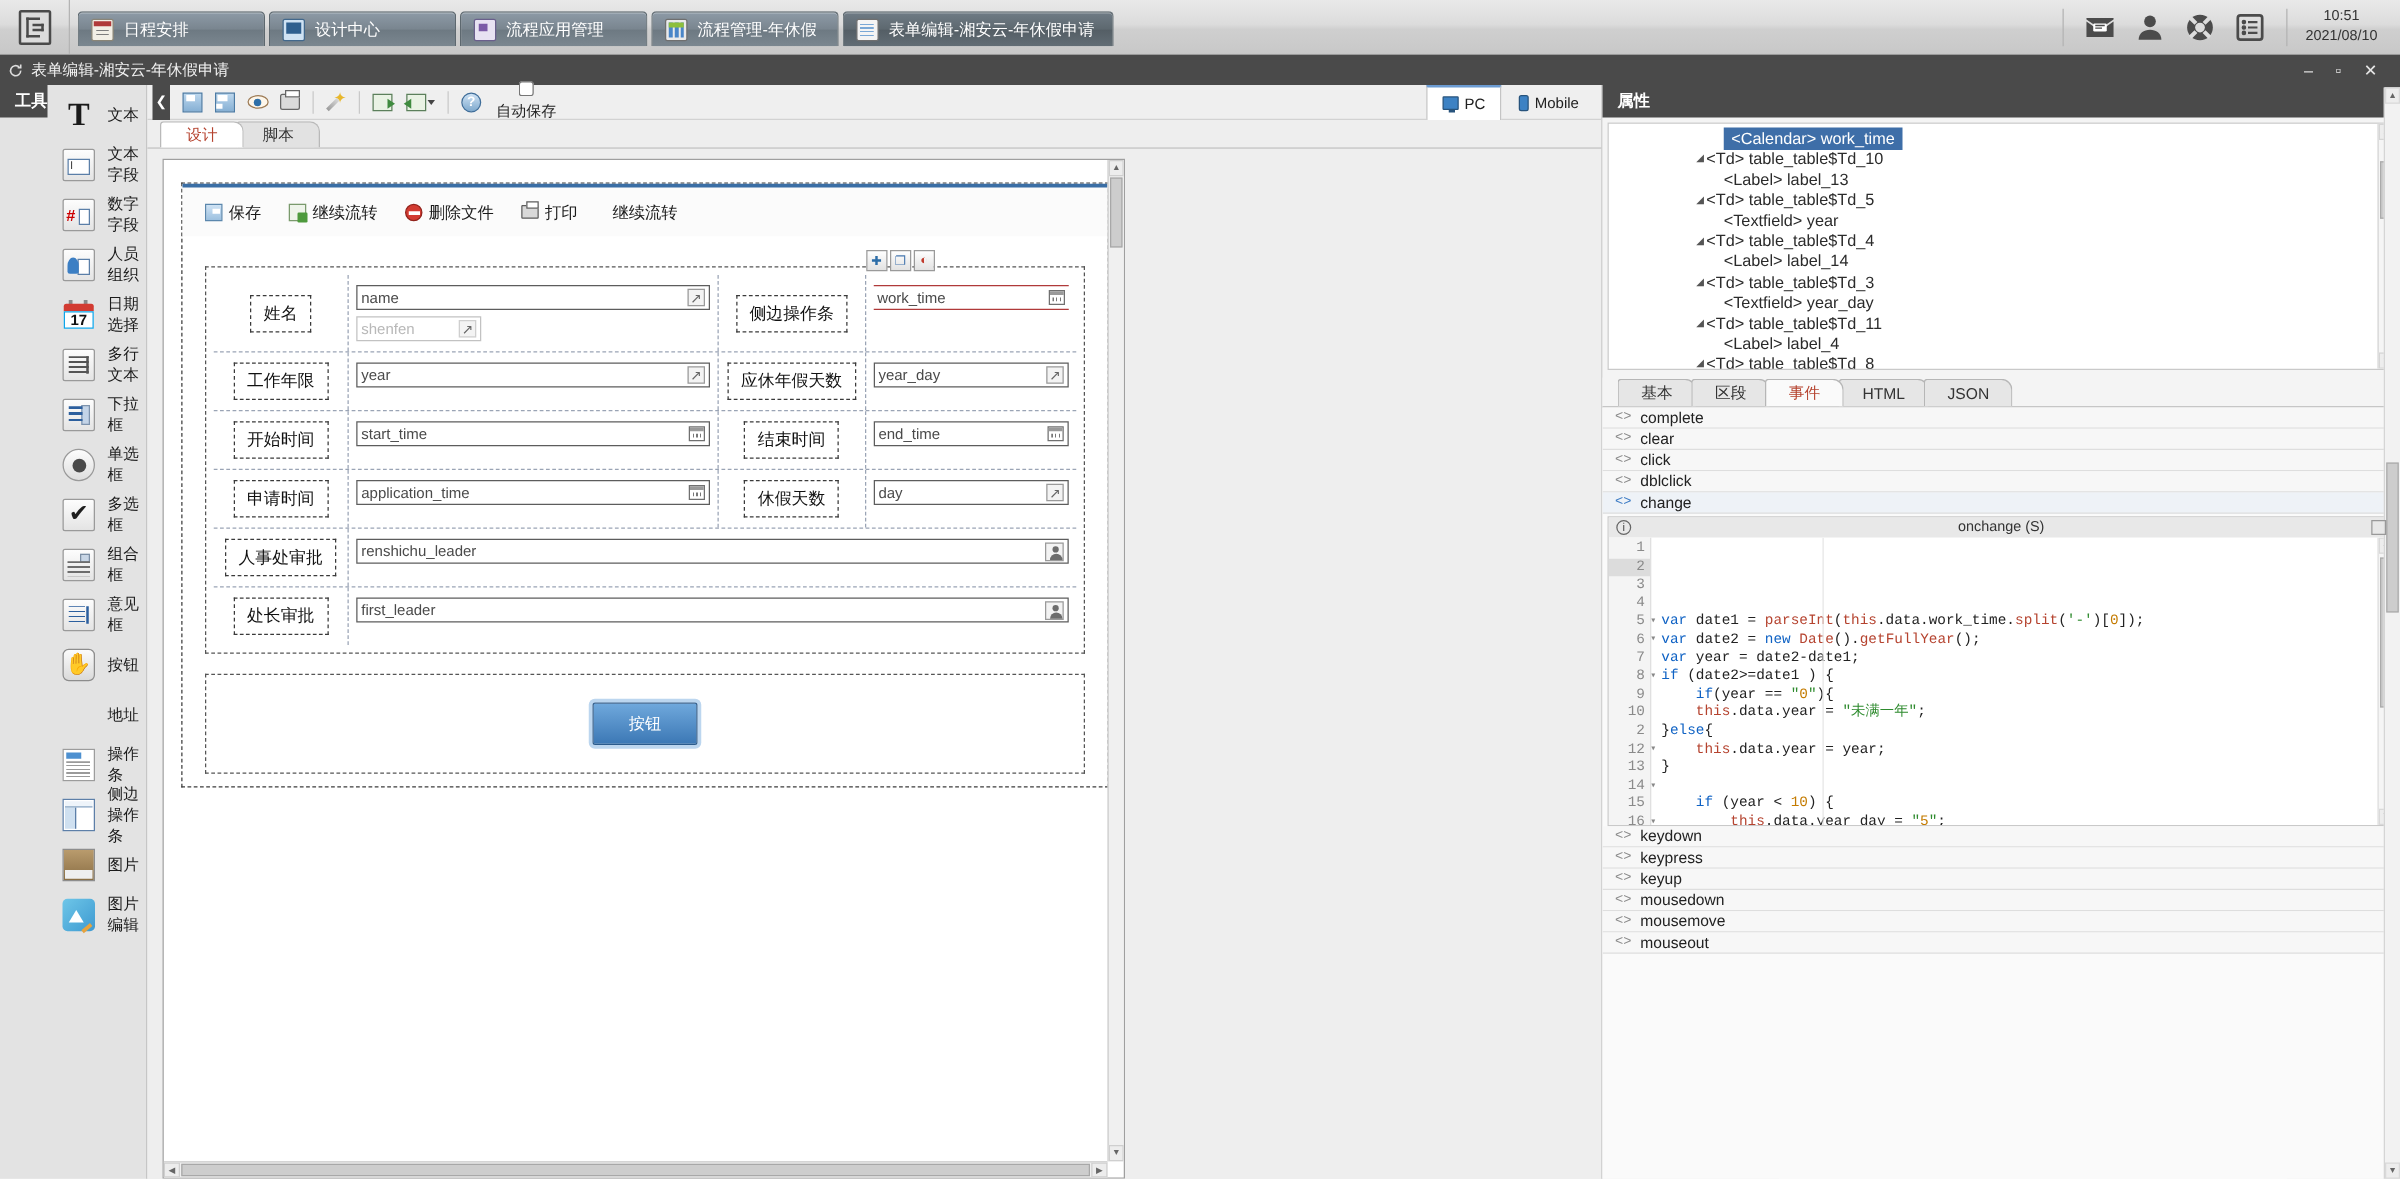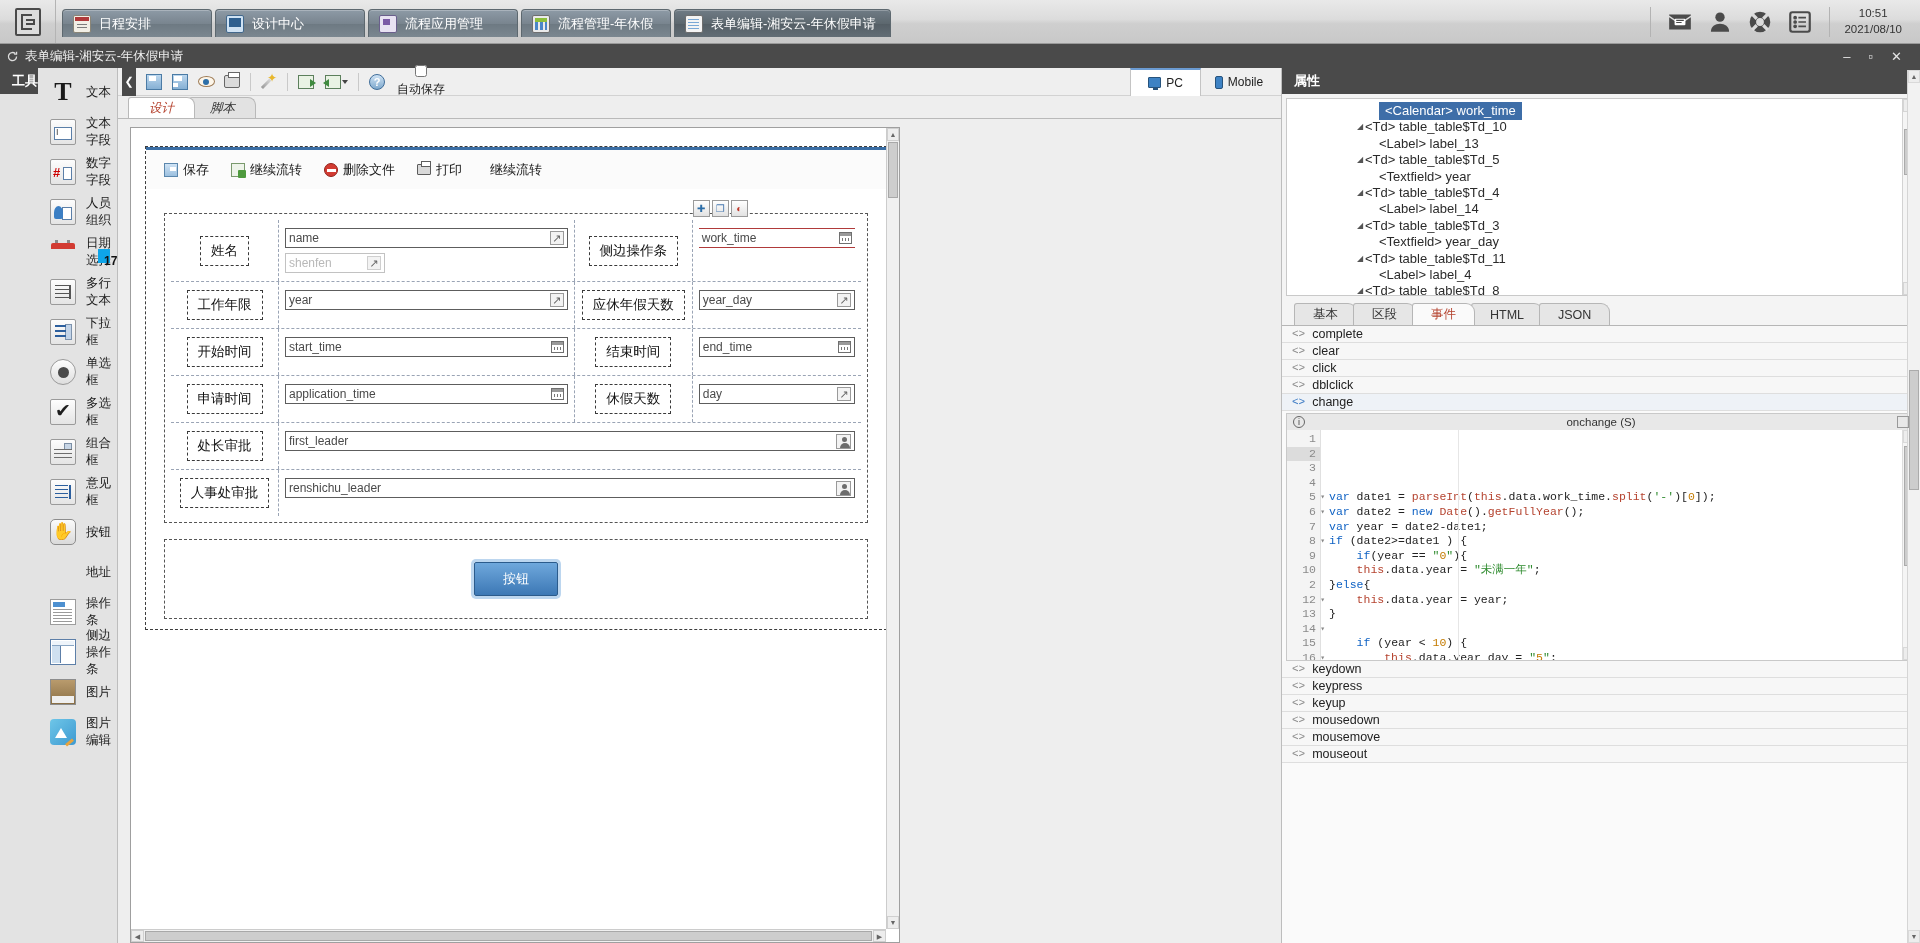--- a/index.html
+++ b/index.html
@@ -112,22 +112,22 @@
   .tico-num:after { content:""; position:absolute; left:12px; top:7px; right:3px; height:11px;
       border:1px solid #5b7fa8; background:#fff; }
   .tico-num:before { content:"#"; position:absolute; left:2px; top:5px; font-size:13px;
       font-weight:bold; color:#c00; z-index:2;}
   .tico-org:after { content:""; position:absolute; left:11px; top:7px; right:3px; height:11px;
       border:1px solid #5b7fa8; background:#fff; }
   .tico-org:before { content:""; position:absolute; left:3px; top:6px; width:9px; height:13px;
       border-radius:50% 50% 2px 2px; background:#3c7fc4; z-index:2;}
   .tico-date { }
   .tico-date .d-top{ position:absolute;left:1px;right:1px;top:4px;height:6px;background:#d23b32;border-radius:2px 2px 0 0;}
-  .tico-date .d-body{ position:absolute;left:1px;right:1px;top:10px;bottom:2px;background:#fff;border:6px solid #0ea5e9;
-      font-size:12px;font-weight:bold;text-align:left;line-height:12px;color:#111;margin-left:47px;}
+  .tico-date .d-body{ position:absolute;left:1px;right:1px;top:10px;bottom:2px;background:#fff;border:1px solid #0ea5e9;
+      font-size:12px;font-weight:bold;text-align:center;line-height:12px;color:#111;}
   .tico-date .pin{position:absolute;width:3px;height:5px;background:#8a8a8a;top:1px;}
   .tico-multiline:after{ content:""; position:absolute; left:4px; top:5px; right:4px; bottom:5px;
       background: repeating-linear-gradient(to bottom,#555 0 1px, transparent 1px 4px); }
   .tico-multiline:before{ content:""; position:absolute; right:4px; top:5px; bottom:5px; width:2px; background:#555;}
   .tico-sel:after{ content:""; position:absolute; left:4px; top:5px; right:9px; bottom:5px;
       background: repeating-linear-gradient(to bottom,#2c5f9e 0 2px, transparent 2px 5px); }
   .tico-sel:before{ content:""; position:absolute; right:3px; top:4px; width:5px; bottom:4px; background:#c3d4e8;border:1px solid #7d93ad;}
   .tico-radio{ border-radius:50%; border:1px solid #9a9a9a; background:linear-gradient(#fdfdfd,#dedede);}
   .tico-radio:after{ content:""; position:absolute; left:7px; top:7px; width:11px; height:11px;
       border-radius:50%; background:#4a4a4a;}
@@ -190,32 +190,32 @@
   .exp-g{width:16px;height:14px;border:1px solid #5c7f5c;background:#e9f2e4;position:relative;}
   .exp-g:after{content:"";position:absolute;left:-3px;top:3px;width:0;height:0;
      border-top:4px solid transparent;border-bottom:4px solid transparent;border-right:6px solid #3f8a3f;}
   .caret-dn{width:0;height:0;border-left:3px solid transparent;border-right:3px solid transparent;
      border-top:4px solid #444;margin-left:1px;}
   .help-g{width:16px;height:16px;border-radius:50%;background:linear-gradient(#cfe3f5,#7fa9cd);
      border:1px solid #3f6d99;color:#fff;font-size:11px;font-weight:bold;text-align:center;line-height:14px;}
   .autosave{display:flex;align-items:center;gap:4px;margin-left:6px;font-size:12px;cursor:pointer;flex-direction:column;}
   .autosave input{width:12px;height:12px;}
   #viewmode{ margin-left:auto; display:flex; align-items:stretch; height:28px; }
-  .vm-btn{ width:71px; display:flex;align-items:center;justify-content:center;gap:5px;
+  .vm-btn{ width:60px; display:flex;align-items:center;justify-content:center;gap:5px;
      font-size:12px;cursor:pointer;border:1px solid transparent;border-bottom:none;}
   .vm-btn.active{ background:#fff;border-color:#c4c4c4;border-top:2px solid #6b9bd2;}
   .mon-g{width:13px;height:11px;background:#3d82c4;border:1px solid #27537c;border-radius:1px;position:relative;}
   .mon-g:after{content:"";position:absolute;left:4px;bottom:-3px;width:5px;height:2px;background:#27537c;}
   .phone-g{width:8px;height:13px;background:#3d82c4;border:1px solid #27537c;border-radius:2px;}
 
   #designer-tabs{ height:23px; background:#eeeeee; display:flex; align-items:flex-end;
      padding-left:10px; border-bottom:1px solid #b9b9b9;}
   .dtab{ height:21px; padding:0 20px; display:flex;align-items:center; font-size:12.5px;
      background:#e2e2e2; border:1px solid #b9b9b9; border-bottom:none;
-     border-radius:3px 8px 0 0; margin-right:-6px; cursor:pointer; color:#333;font-style:italic;}
+     border-radius:3px 8px 0 0; margin-right:-6px; cursor:pointer; color:#333;}
   .dtab.active{ background:#fff; color:#b5432f; z-index:2; }
 
   #canvas-wrap{ flex:1; background:#eeeeee; padding:8px 8px 0 12px; overflow:hidden; position:relative;}
   #canvas{ width:100%; max-width:770px; height:100%; background:#fff;
      border:1px solid #9f9f9f; position:relative; overflow:hidden;}
   #canvas-inner{ padding:18px 12px 0 14px; }
 
   .form-outer{ border:1.5px dashed #3c3c3c; }
   .form-toolbar{ border-top:3px solid #3a6ea5; background:#fbfbfb; height:42px;
      display:flex; align-items:center; gap:22px; padding-left:18px; }
@@ -685,37 +685,37 @@
                     <div class="cell cell-fld" style="flex:1.05;">
                       <div class="inp">
                         <span class="ph">day</span>
                         <span class="arrow-ic">↗</span>
                       </div>
                     </div>
                   </div>
 
                   <div class="grid-row">
                     <div class="cell cell-lbl">
+                      <span class="lbl-box">人事处审批</span>
+                    </div>
+                    <div class="cell cell-fld">
+                      <div class="inp">
+                        <span class="ph">renshichu_leader</span>
+                        <span class="user-ic"></span>
+                      </div>
+                    </div>
+                  </div>
+
+                  <div class="grid-row">
+                    <div class="cell cell-lbl">
                       <span class="lbl-box">处长审批</span>
                     </div>
                     <div class="cell cell-fld">
                       <div class="inp">
                         <span class="ph">first_leader</span>
-                        <span class="user-ic"></span>
-                      </div>
-                    </div>
-                  </div>
-
-                  <div class="grid-row">
-                    <div class="cell cell-lbl">
-                      <span class="lbl-box">人事处审批</span>
-                    </div>
-                    <div class="cell cell-fld">
-                      <div class="inp">
-                        <span class="ph">renshichu_leader</span>
                         <span class="user-ic"></span>
                       </div>
                     </div>
                   </div>
 
                 </div>
 
                 <div class="btn-row">
                   <button class="form-btn">按钮</button>
                 </div>

